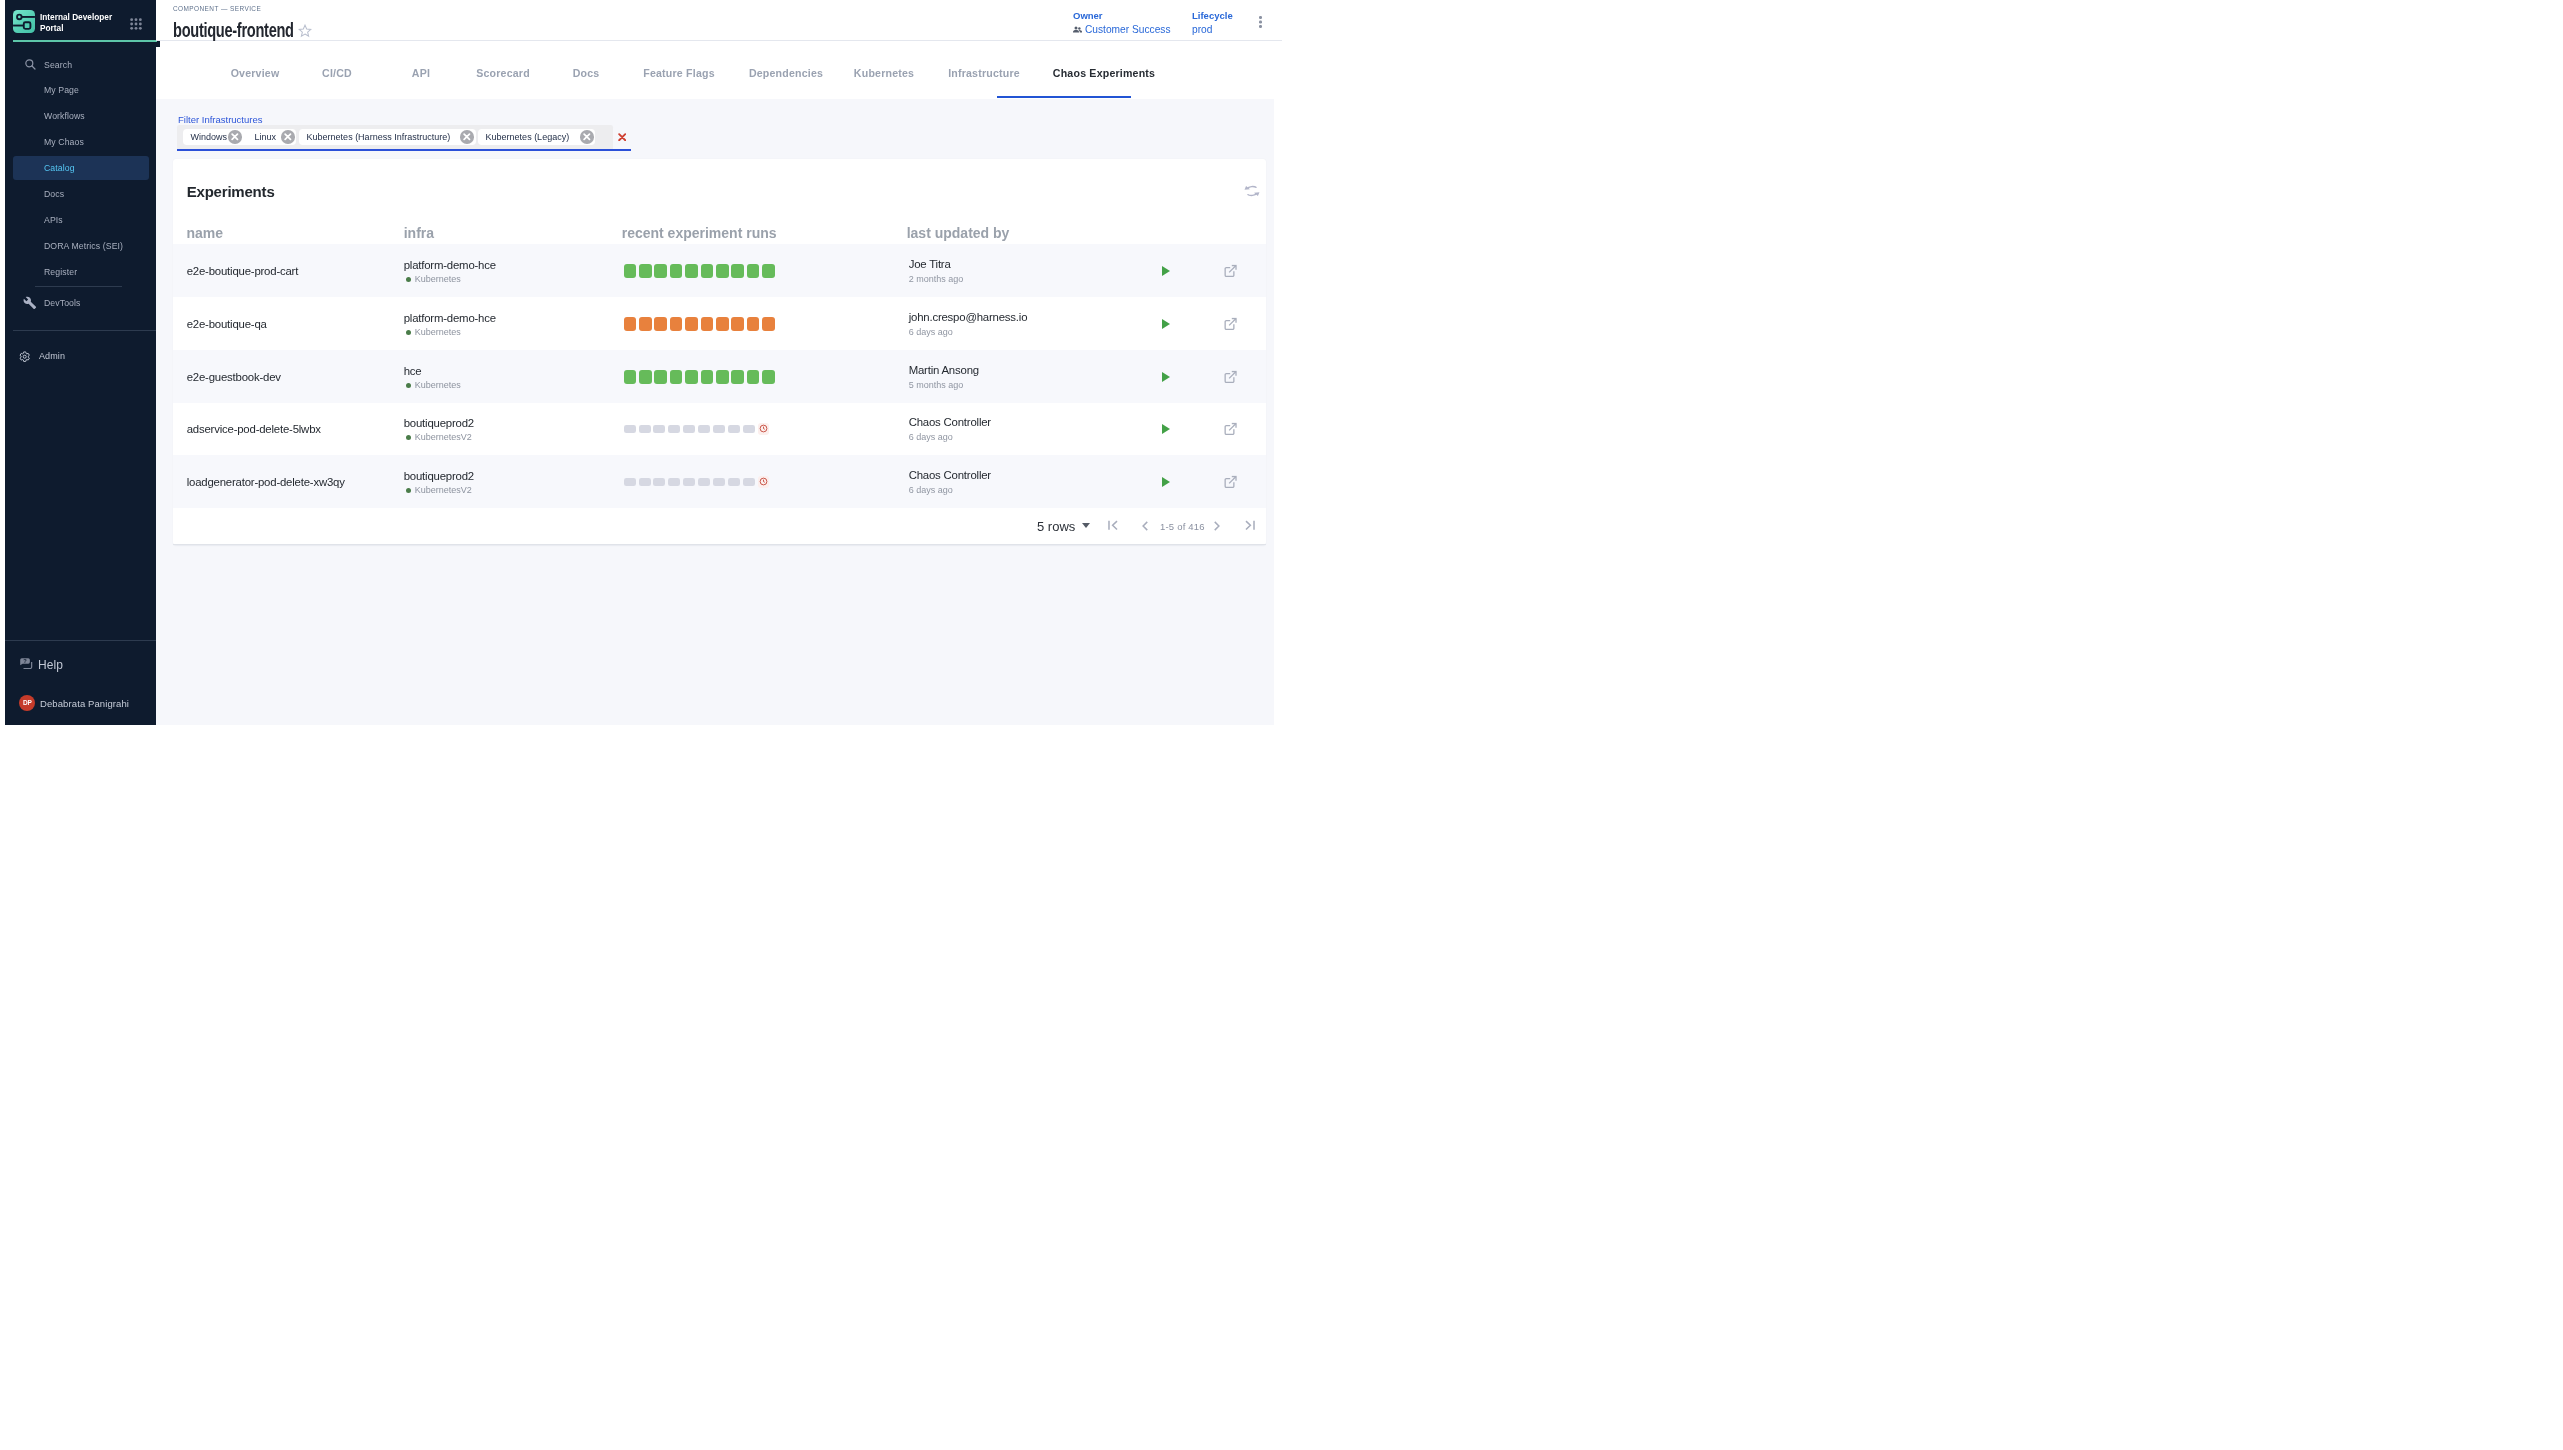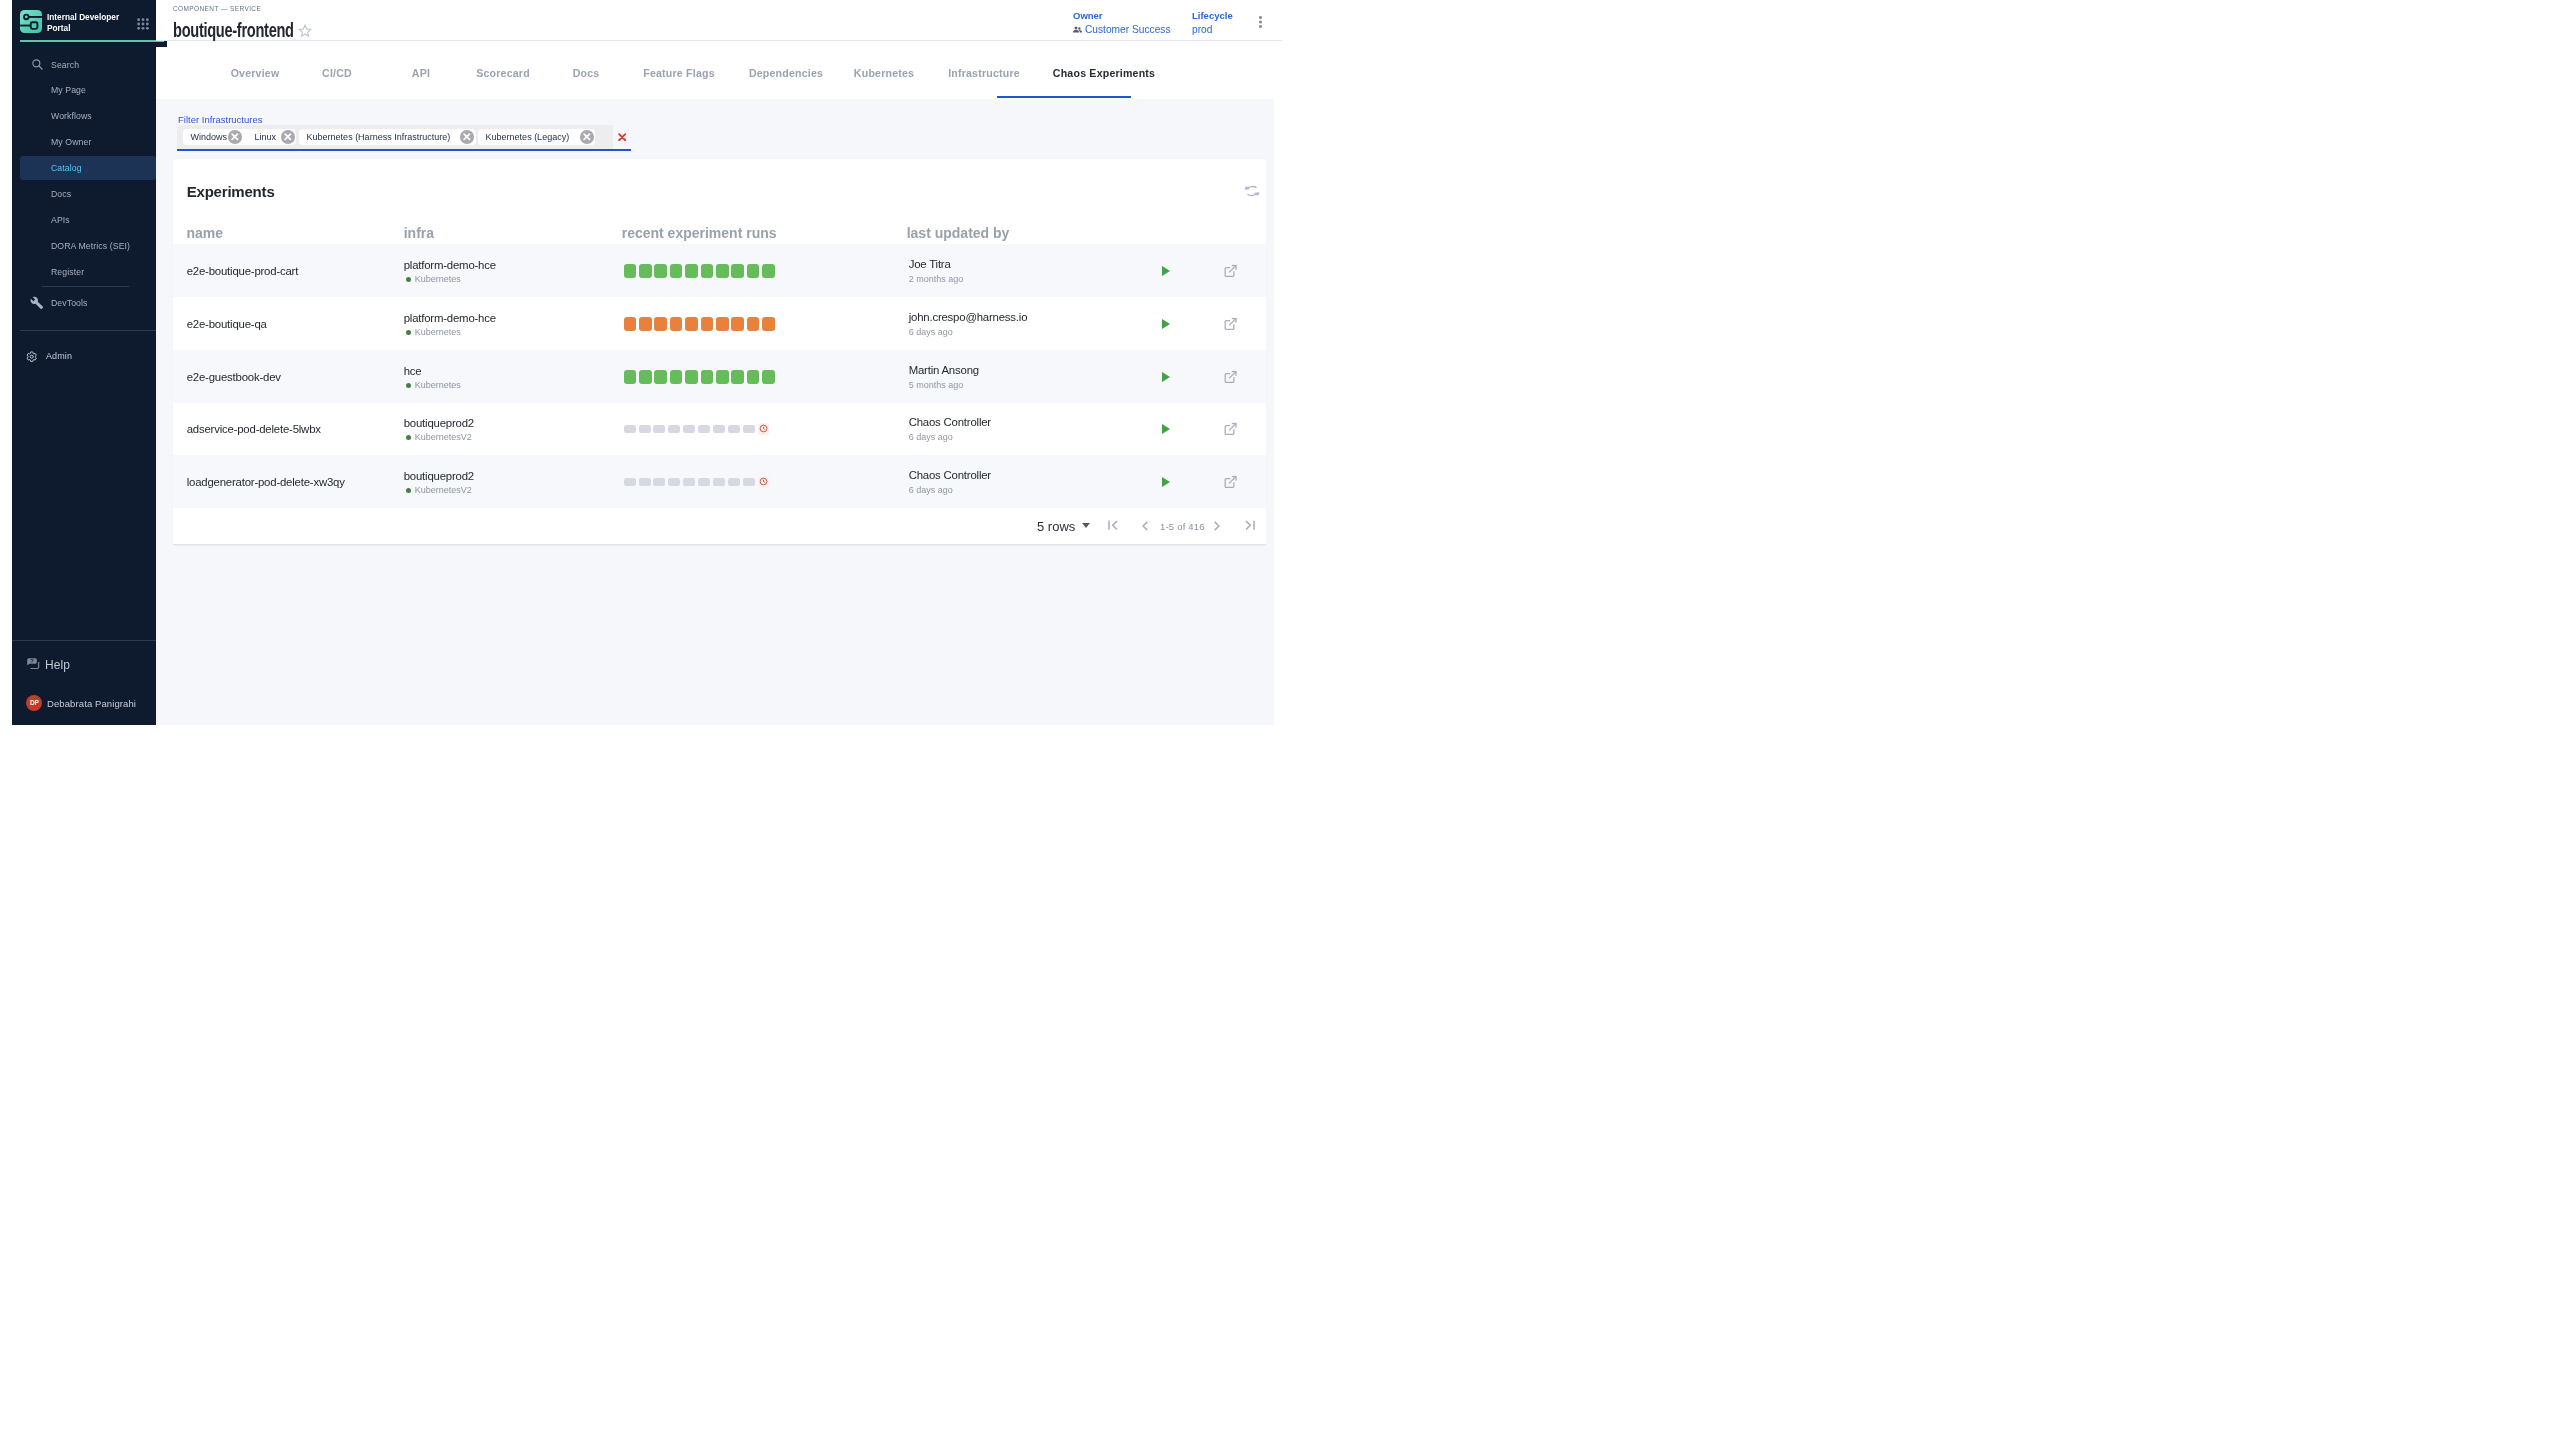--- a/index.html
+++ b/index.html
@@ -1,21 +1,21 @@
 <!DOCTYPE html>
 <html style="font-size:12px"><head>
 <meta charset="utf-8">
 <style>
   * { margin:0; padding:0; box-sizing:border-box; }
   html,body { width:1282px; height:725px; overflow:hidden; }
   body { font-family:"Liberation Sans", sans-serif; background:#fff; position:relative; }
   .abs { position:absolute; }
 
   
-  #sidebar { position:absolute; left:12px; top:0; width:155px; height:725px; background:#0e1b2e; }
+  #sidebar { position:absolute; left:5px; top:0; width:155px; height:725px; background:#0e1b2e; }
   .navtxt { position:absolute; left:39px; transform:translateY(-50%); font-size:8.7px; color:#a9b0bf; letter-spacing:0.1px; white-space:nowrap; }
   #catalog-pill { position:absolute; left:8.4px; top:156px; width:136px; height:24px; background:#1c3356; border-radius:3px; }
   .sdiv { position:absolute; height:0.8px; background:rgba(160,175,200,0.22); }
 
   
   #header { position:absolute; left:156px; top:0; width:1126px; height:41px; background:#fff; border-bottom:0.8px solid #e4e7ee; }
   
   #tabs { position:absolute; left:156px; top:47px; width:1126px; height:52px; background:#fff; }
   .tab { position:absolute; top:50%; transform:translate(-50%,-50%); font-size:10.6px; font-weight:bold; color:#9aa2b1; letter-spacing:0.2px; white-space:nowrap;margin-left:41px; }
   
@@ -73,21 +73,21 @@
   </svg>
   <div class="abs" style="left:8px; top:40px; width:144px; height:1.5px; background:#5dc6a9;"></div>
 
   <svg class="abs" style="left:20px; top:59px;" width="10.6" height="10.6" viewBox="0 0 14 14">
     <circle cx="5.7" cy="5.7" r="4.6" fill="none" stroke="#8b93a5" stroke-width="1.6"></circle>
     <line x1="9.2" y1="9.2" x2="13.2" y2="13.2" stroke="#8b93a5" stroke-width="1.6" stroke-linecap="round"></line>
   </svg>
   <div class="navtxt" style="top:65px;">Search</div>
   <div class="navtxt" style="top:90px;">My Page</div>
   <div class="navtxt" style="top:116px;">Workflows</div>
-  <div class="navtxt" style="top:142px;">My Owner</div>
+  <div class="navtxt" style="top:142px;">My Chaos</div>
   <div id="catalog-pill"></div>
   <div class="navtxt" style="top:168px; color:#55c6f3;">Catalog</div>
   <div class="navtxt" style="top:194px;">Docs</div>
   <div class="navtxt" style="top:220px;">APIs</div>
   <div class="navtxt" style="top:246px;">DORA Metrics (SEI)</div>
   <div class="navtxt" style="top:272px;">Register</div>
   <div class="sdiv" style="left:30px; top:286px; width:87px;"></div>
 
   <svg class="abs" style="left:18px; top:296px;" width="13.7" height="13.7" viewBox="0 0 24 24">
     <path fill="#aab1c4" d="M22.7 19l-9.1-9.1c.9-2.3.4-5-1.5-6.9-2-2-5-2.4-7.4-1.3L9 6 6 9 1.6 4.7C.4 7.1.9 10.1 2.9 12.1c1.9 1.9 4.6 2.4 6.9 1.5l9.1 9.1c.4.4 1 .4 1.4 0l2.3-2.3c.5-.4.5-1.1.1-1.4z"></path>

